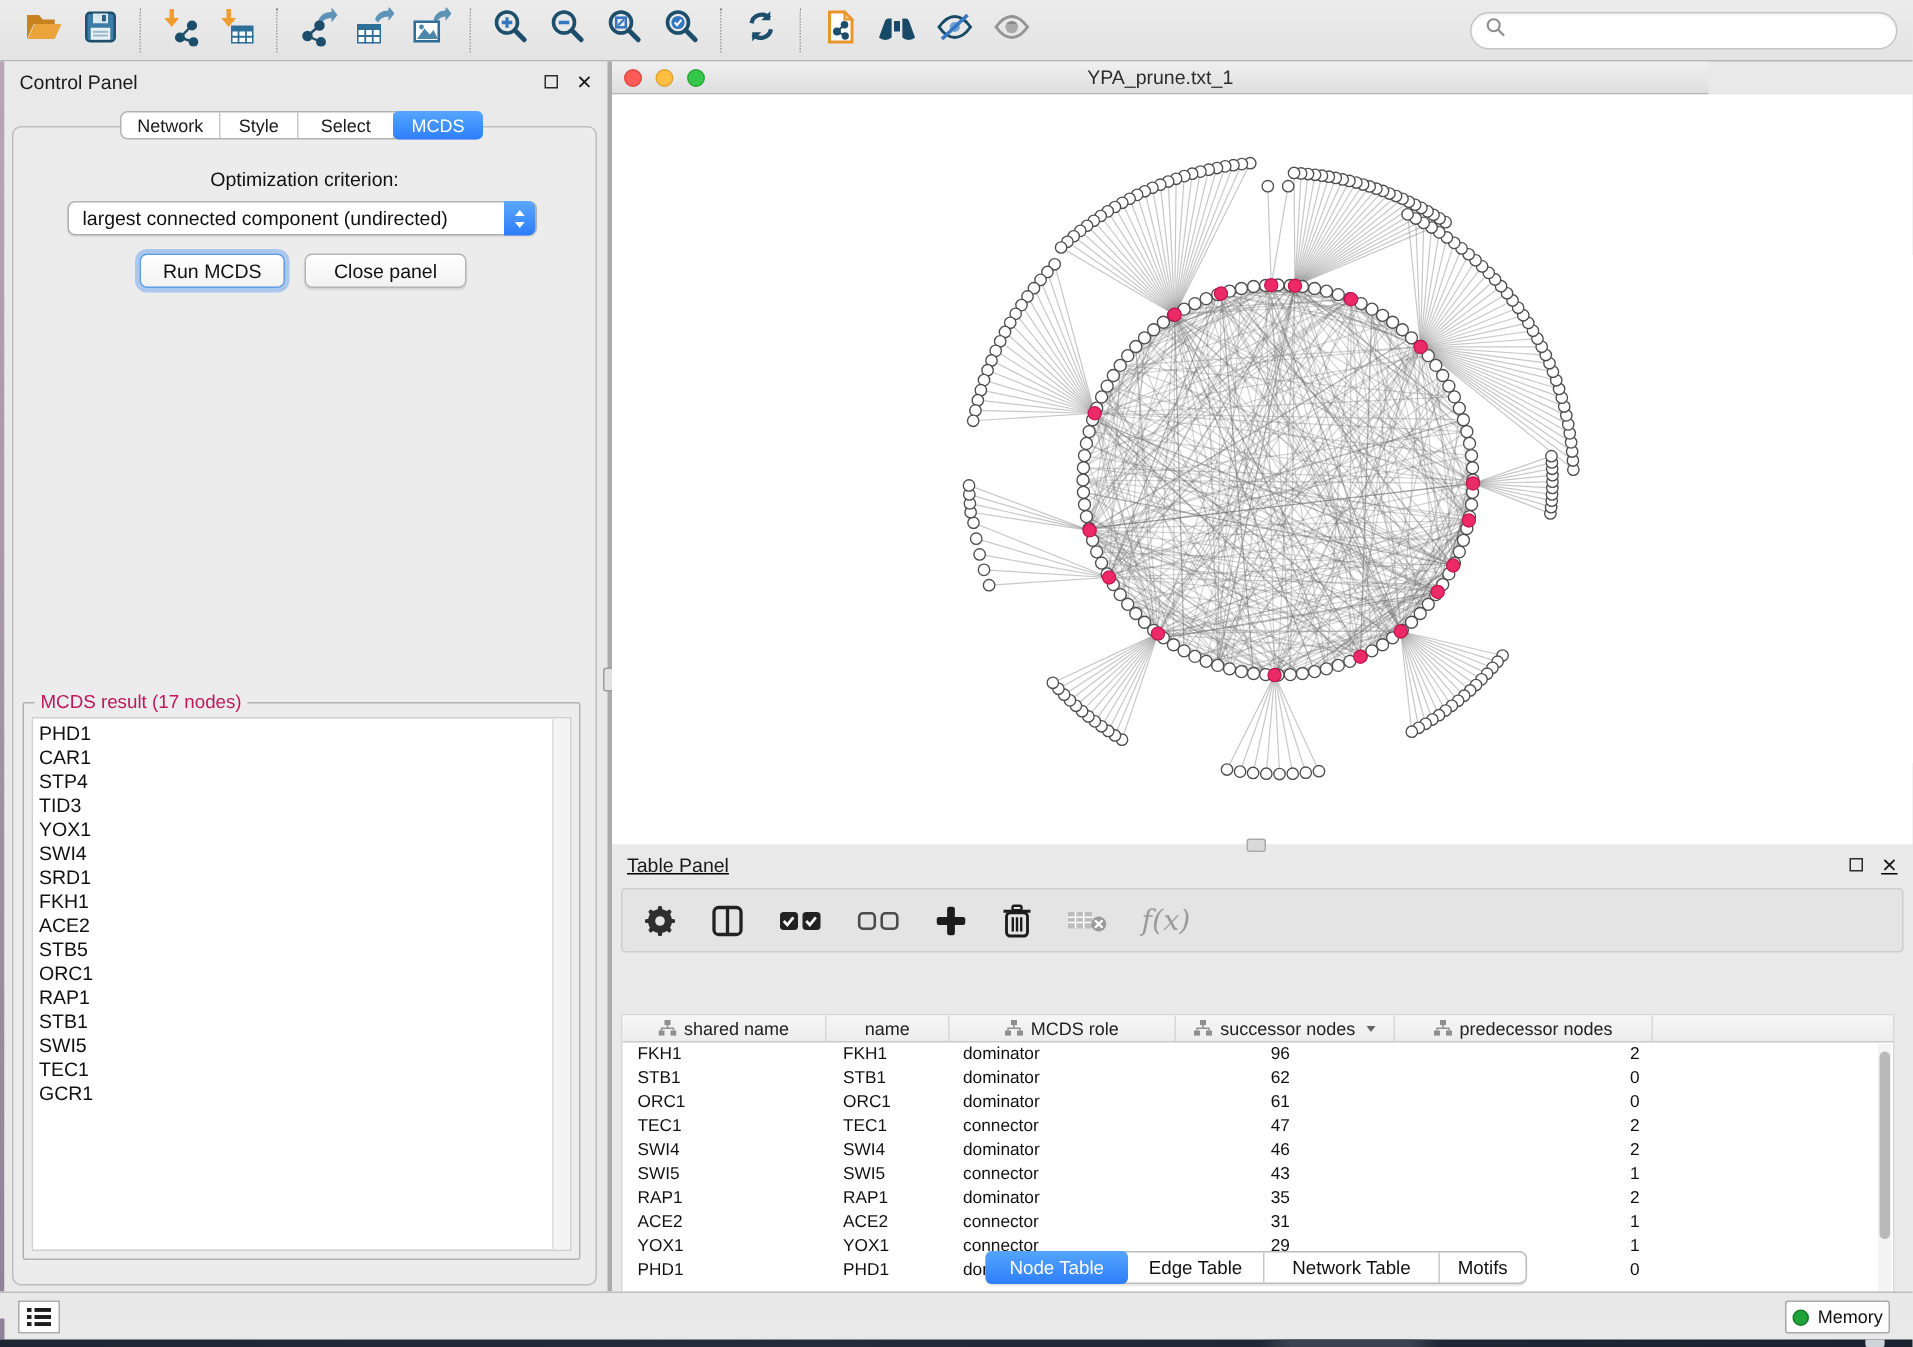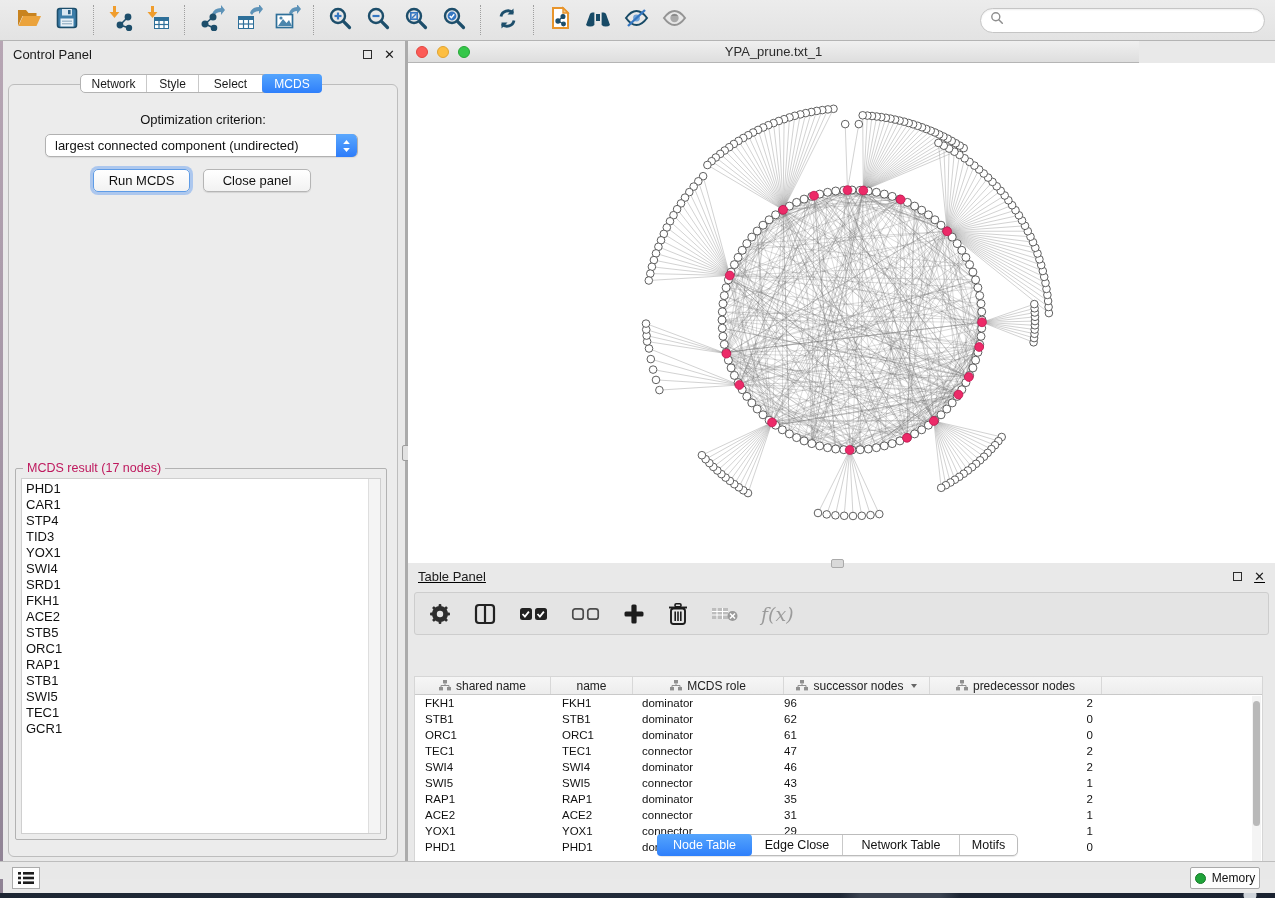--- a/index.html
+++ b/index.html
@@ -72,21 +72,21 @@
   #node-table { position:absolute; left:6px; top:79px; width:849px; height:190px; background:#fff; border:1px solid #d6d6d6;margin-top:34px; }
   #nt-header { display:flex; height:18px; background:linear-gradient(#f6f6f6,#ededed); border-bottom:1px solid #c9c9c9; }
   .hcell { display:flex; align-items:center; justify-content:center; gap:5px; font-size:12px; color:#222; border-right:1px solid #d8d8d8; position:relative; }
   .hcell svg { flex:0 0 auto; }
   .c0 { width:136px; } .c1 { width:82px; } .c2 { width:151px; } .c3 { width:146px; } .c4 { width:172px; }
   .hfill { flex:1 1 auto; border-right:none; }
   .sort-chevron { width:0; height:0; border-left:3.5px solid transparent; border-right:3.5px solid transparent; border-top:4px solid #666; margin-left:2px; }
   .trow { display:flex; height:16px; }
   .tcell { font-size:11.5px; color:#111; line-height:16px; }
   .tcell.c0 { padding-left:10px; } .tcell.c1 { padding-left:11px; } .tcell.c2 { padding-left:9px; }
-  .tcell.c3 { text-align:left; padding-right:7px; } .tcell.c4 { text-align:right; padding-right:9px; }
+  .tcell.c3 { text-align:center; padding-right:7px; } .tcell.c4 { text-align:right; padding-right:9px; }
   #nt-scroll { position:absolute; right:1px; top:19px; width:9px; bottom:1px; background:#f4f4f4; }
   #nt-thumb { position:absolute; left:1px; top:5px; width:7px; height:125px; background:#b9b9b9; border-radius:4px; }
   #tp-tabs { position:absolute; left:249px; top:271px; height:22px; display:flex; background:#fff; border:1px solid #bcbcbc; border-radius:5px; box-shadow:0 1px 1px rgba(0,0,0,.1); }
   .tp-tab { font-size:12.5px; color:#111; display:flex; align-items:center; justify-content:center; border-right:1px solid #c9c9c9; }
   .tp-tab:last-child { border-right:none; }
   .tp-tab.sel { background:linear-gradient(#55a5fd,#2e7ffb); color:#fff; border-radius:4px; margin:-1px 0 -1px -1px; border-right:none; }
   .w-node { width:95px; } .w-edge { width:91px; } .w-net { width:117px; } .w-motifs { width:57px; }
 
   
   #status-bar { left:0; top:861px; width:1275px; height:18px; background:#e8e8e8; border-top:1px solid #bdbdbd; }
@@ -1353,21 +1353,21 @@
           <div class="tcell c3">18</div>
           <div class="tcell c4">0</div>
         </div>
       </div>
     <div id="nt-scroll">
         <div id="nt-thumb"></div>
       </div>
   </div>
   <div id="tp-tabs">
     <div class="tp-tab sel w-node">Node Table</div>
-    <div class="tp-tab w-edge">Edge Close</div>
+    <div class="tp-tab w-edge">Edge Table</div>
     <div class="tp-tab w-net">Network Table</div>
     <div class="tp-tab w-motifs">Motifs</div>
   </div>
 </div>
 
 <div class="abs" id="status-bar">
   <div id="list-btn">
     <svg width="16" height="14" viewBox="0 0 16 14">
         <g fill="#1c1c1c">
           <rect x="0" y="1" width="3" height="2.6"></rect>

